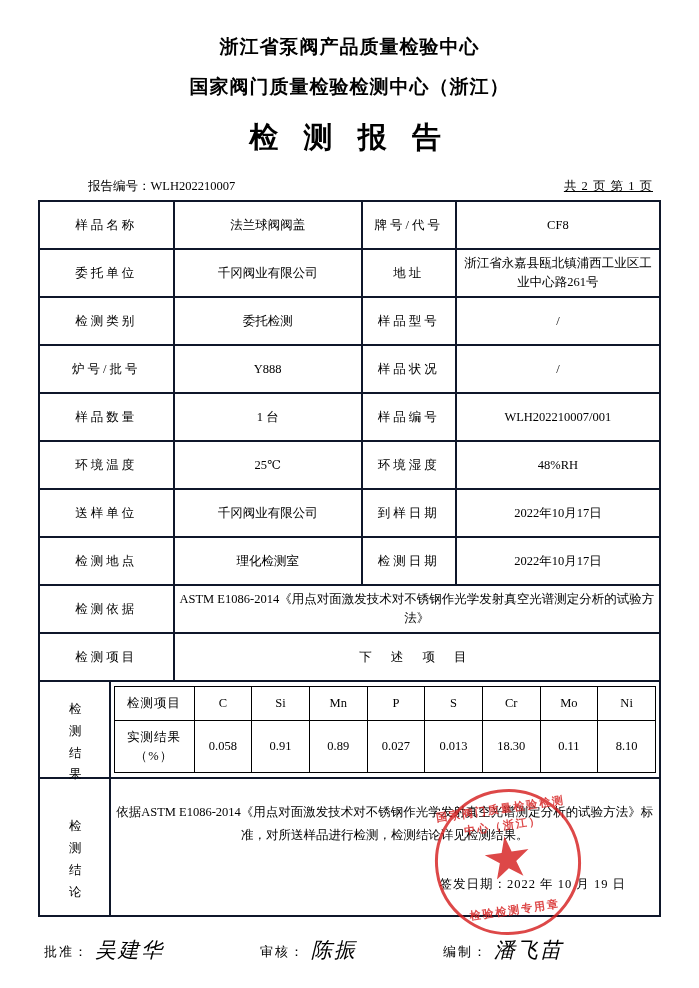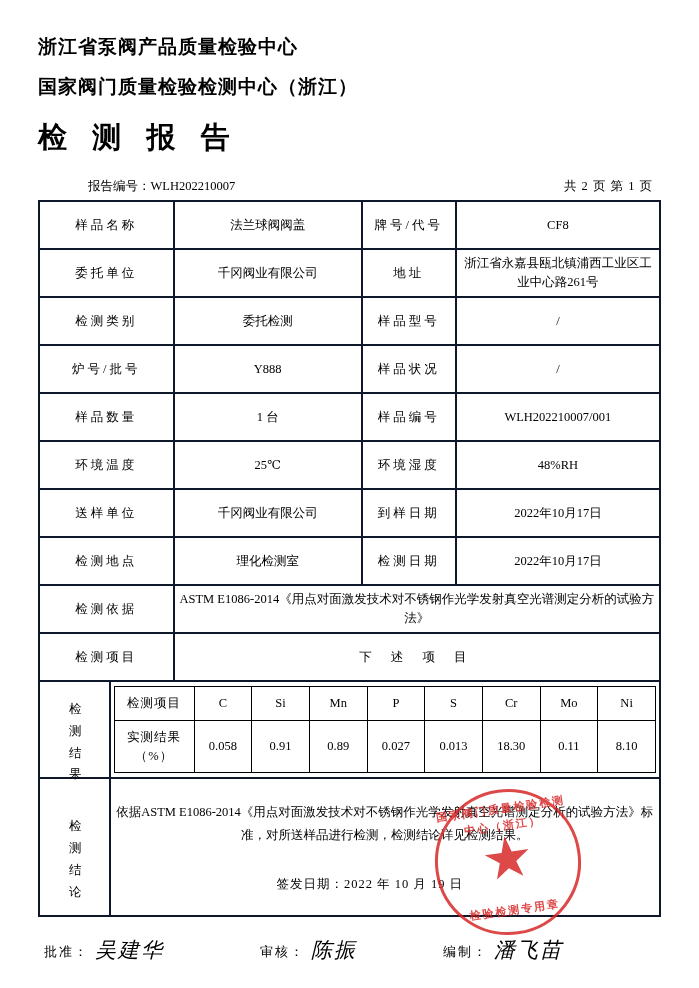--- a/index.html
+++ b/index.html
@@ -16,21 +16,21 @@
     overflow: hidden;
   }
   .page {
     width: 699px;
     height: 988px;
     position: relative;
     box-sizing: border-box;
     padding: 0 38px;
   }
   .hdr {
-    text-align: left;
+    text-align: center;
     font-weight: bold;
   }
   .hdr-line1 {
     font-size: 19px;
     letter-spacing: 1px;
     padding-top: 34px;
   }
   .hdr-line2 {
     font-size: 19px;
     letter-spacing: 1px;
@@ -45,20 +45,21 @@
   .meta-row {
     display: flex;
     justify-content: space-between;
     font-size: 12.5px;
     padding: 16px 2px 5px 2px;
     margin-left: 48px;
   }
   .meta-right {
     letter-spacing: 1px;
     padding-right: 6px;
+    text-decoration: underline;
   }
   table.main {
     width: 100%;
     border-collapse: collapse;
     table-layout: fixed;
   }
   table.main td {
     border: 2px solid #0f172a;
     font-size: 12.5px;
     text-align: center;
@@ -104,20 +105,21 @@
     position: relative;
     height: 128px;
     vertical-align: top;
   }
   .concl-text {
     font-size: 12.5px;
     line-height: 1.85;
     text-indent: 0;
   }
   .sign-date {
+    text-align: right;
     font-size: 12.5px;
     margin-top: 28px;
     padding-right: 30px;
     letter-spacing: 1px;
   }
   
   .seal {
     position: absolute;
     width: 140px;
     height: 140px;

